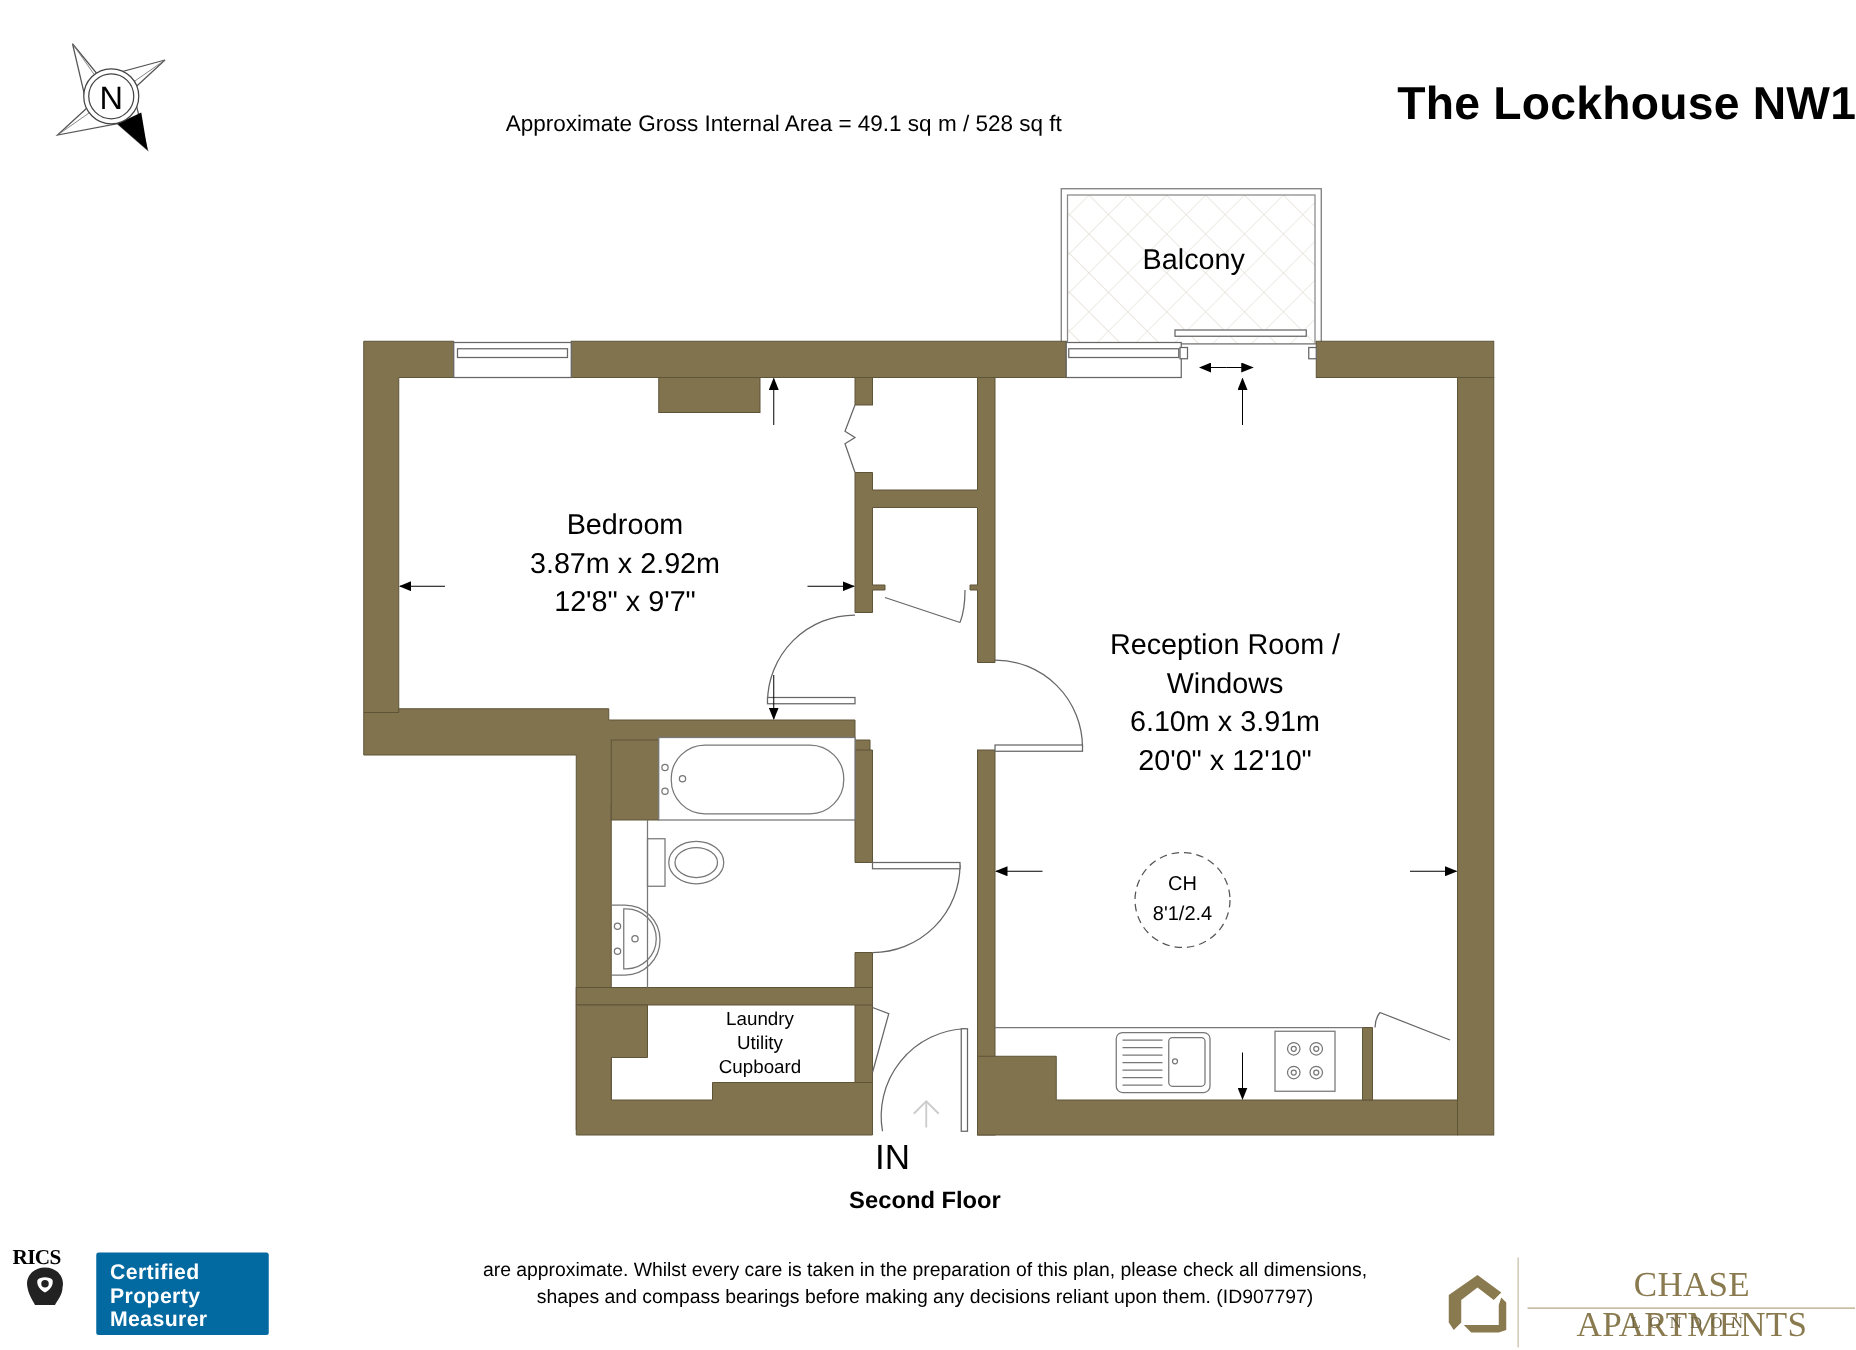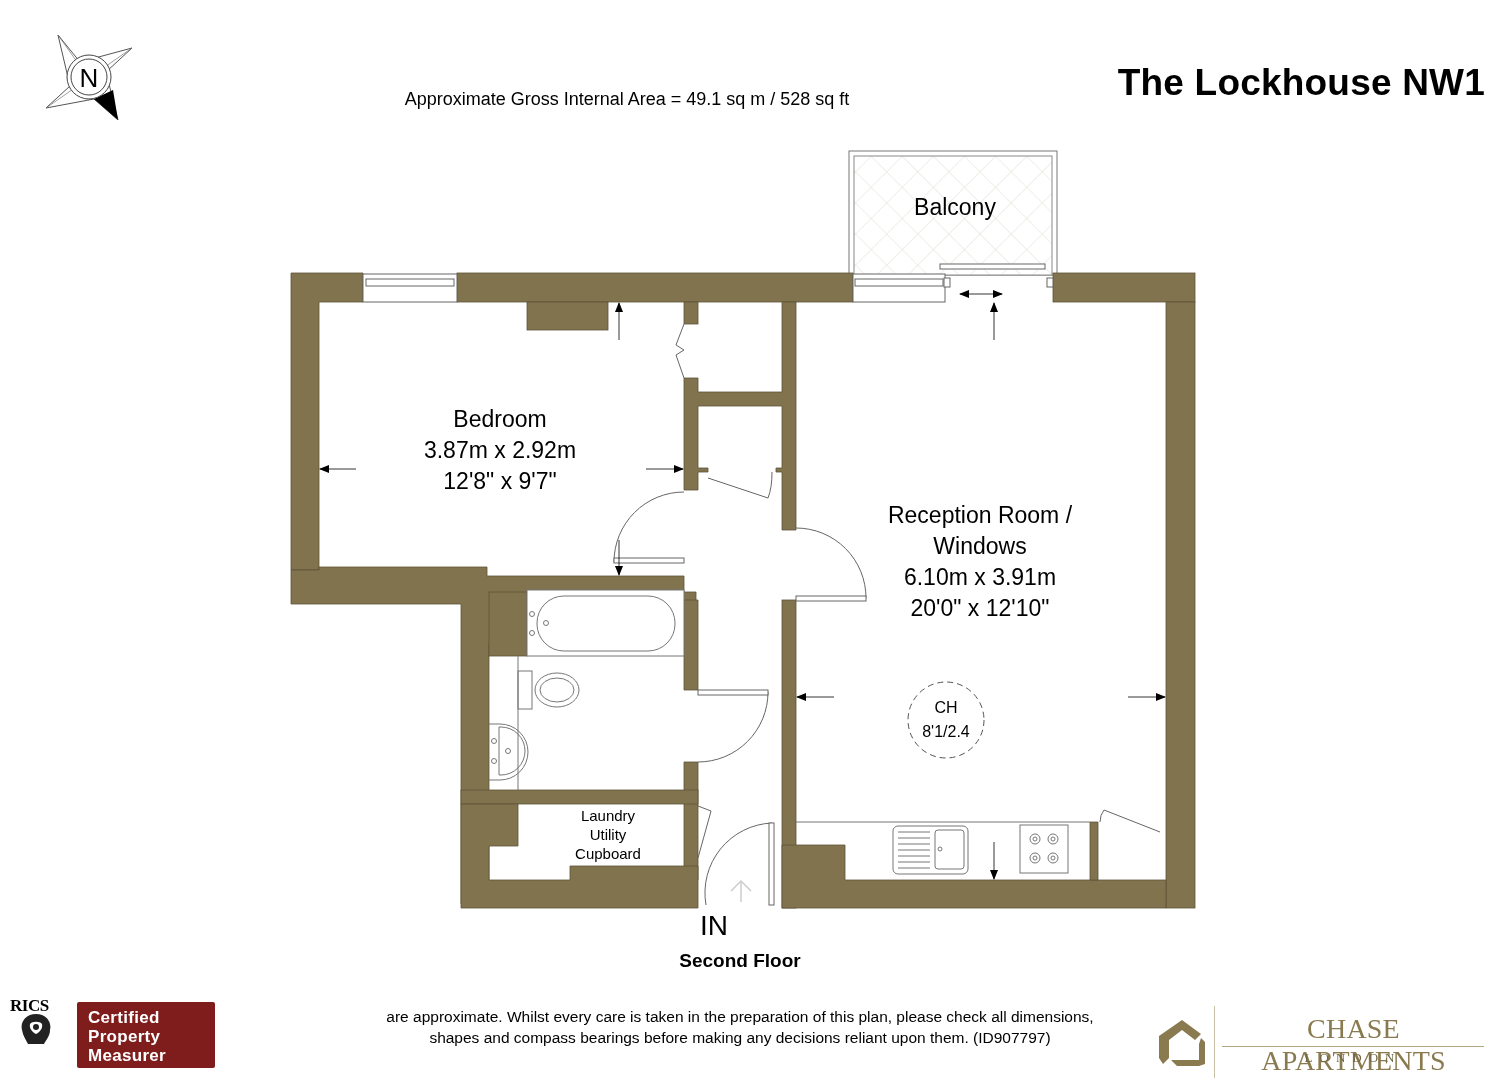--- a/index.html
+++ b/index.html
@@ -6,21 +6,21 @@
     body { width: 1485px; height: 1080px; position: relative; overflow: hidden; font-family: "Liberation Sans", sans-serif; color: #000; }
     .abs { position: absolute; }
     .title { left: 0; width: 1485px; top: 14px; text-align: right; font-weight: bold; font-size: 37px; letter-spacing: 0.2px; margin-top: 48px; }
     .subtitle { left: 0; width: 1254px; top: 89px; text-align: center; font-size: 18px; }
     .plan { left: 0; top: 0; width: 1485px; height: 1080px; }
     .room-label { text-align: center; font-size: 23px; line-height: 31px; }
     .small-label { text-align: center; font-size: 15px; line-height: 19px; }
     .in-label { left: 700px; width: 80px; top: 910px; text-align: left; font-size: 28px; }
     .floor-label { left: 560px; width: 360px; top: 950px; text-align: center; font-size: 19px; font-weight: bold; }
     .disclaimer { left: 330px; width: 820px; top: 1006px; text-align: center; font-size: 15.5px; line-height: 21px; }
-    .cpm { left: 77px; top: 1002px; width: 138px; height: 66px; background: #7f1d1d; color: #fff; border-radius: 2px; font-weight: bold; font-size: 17px; line-height: 19px; padding: 6px 0 0 11px; box-sizing: border-box; letter-spacing: 0.3px; }
+    .cpm { left: 77px; top: 1002px; width: 138px; height: 66px; background: #0369a1; color: #fff; border-radius: 2px; font-weight: bold; font-size: 17px; line-height: 19px; padding: 6px 0 0 11px; box-sizing: border-box; letter-spacing: 0.3px; }
     .rics-text { left: 10px; top: 996px; font-family: Liberation Serif, serif; font-weight: bold; font-size: 17px; letter-spacing: -0.5px; }
     .chase-name { left: 1222px; top: 1013px; font-family: "Liberation Serif", serif; font-size: 28px; color: #8a7a4f; letter-spacing: 0.2px; text-align: center; }
     .chase-rule { left: 1222px; top: 1046px; width: 262px; height: 1px; background: #b5a782; }
     .chase-city { left: 1222px; width: 262px; top: 1050px; text-align: center; font-family: "Liberation Serif", serif; font-size: 13px; letter-spacing: 7px; color: #6f6444; }
     .chase-divider { left: 1214px; top: 1006px; width: 1px; height: 72px; background: #c9bfa6; }
   </style>
 </head>
 <body>
 
 <div class="abs title">The Lockhouse NW1</div>

